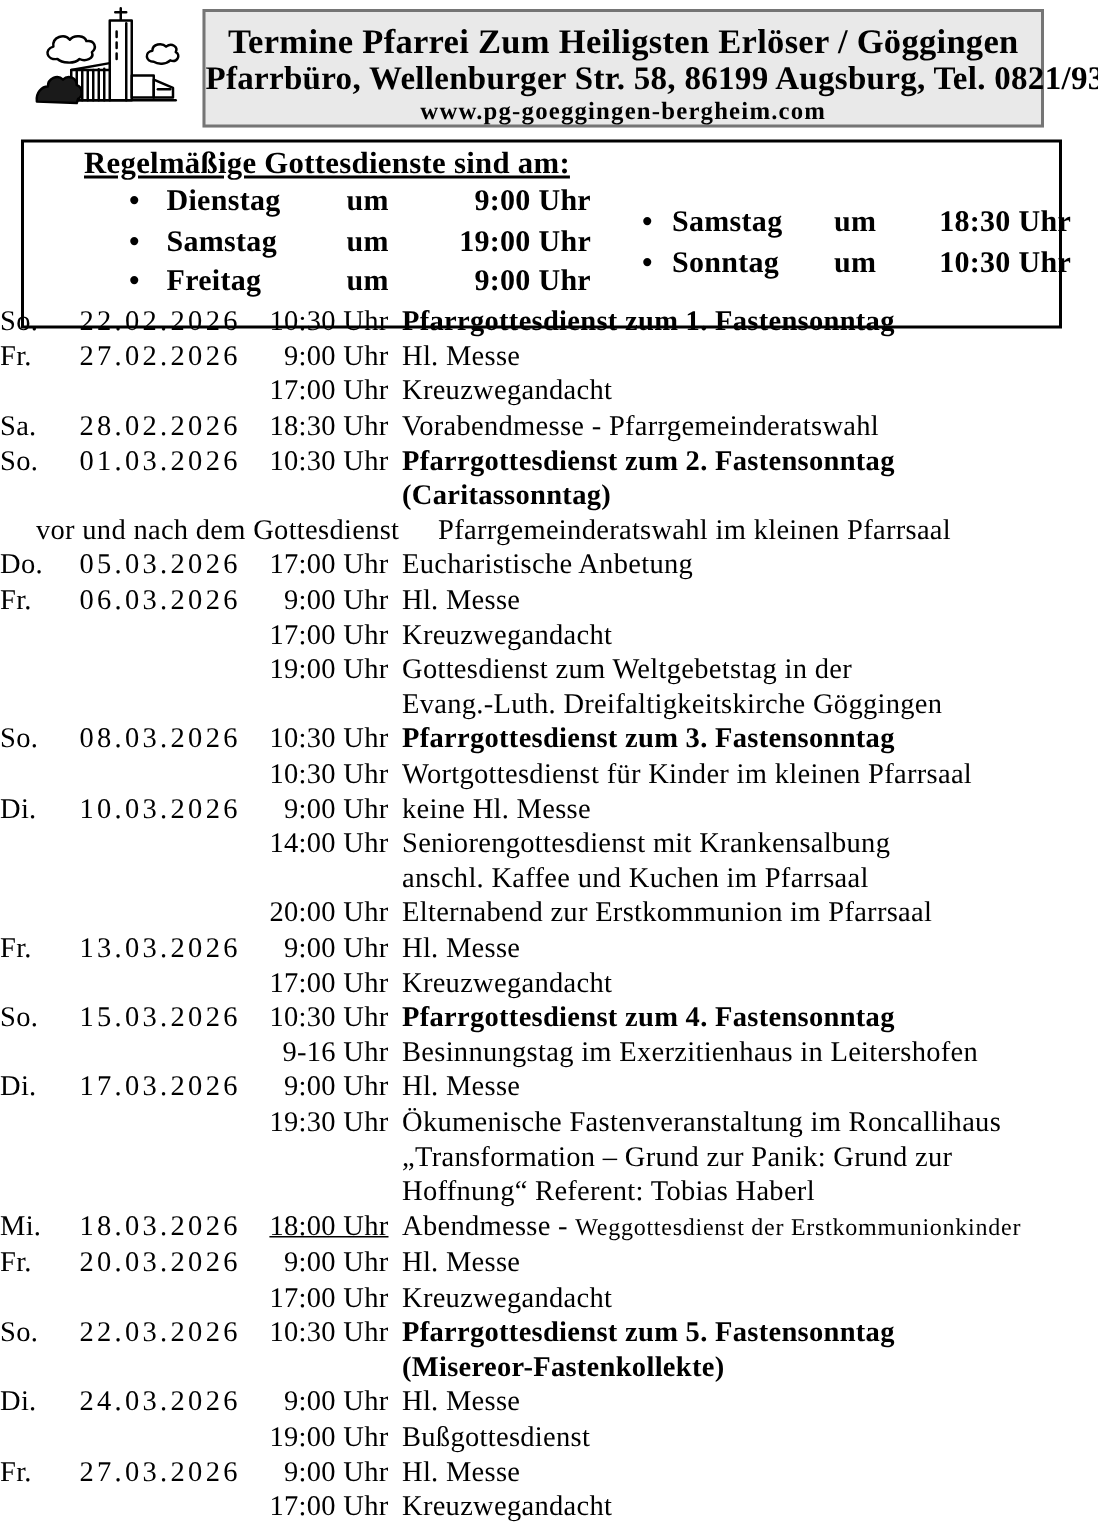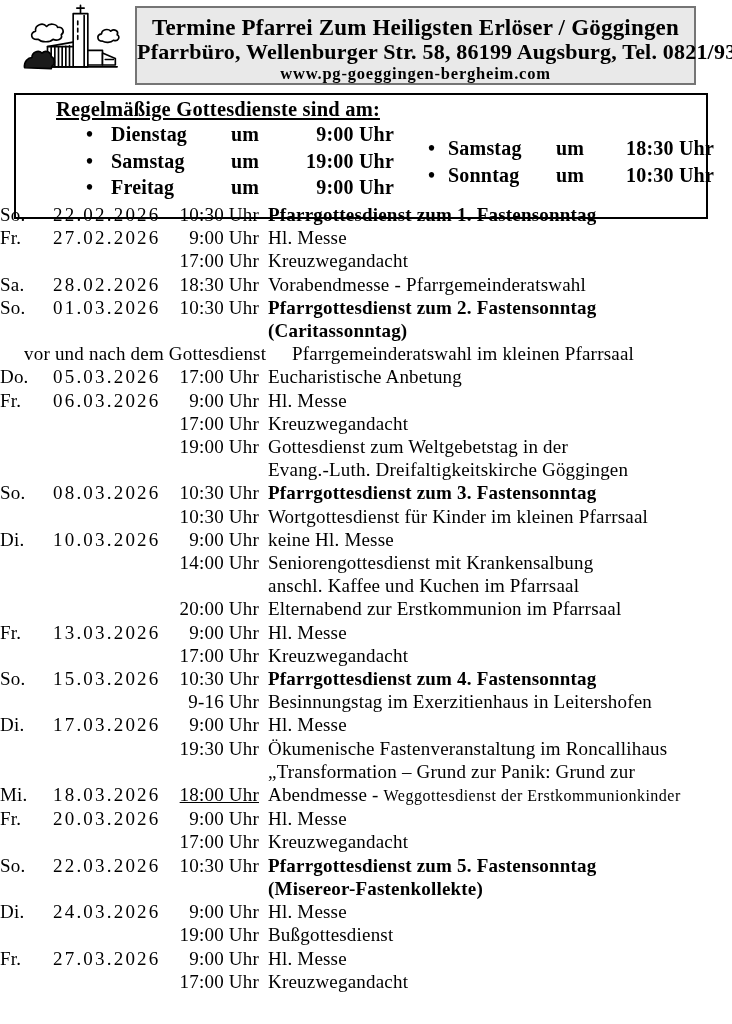--- a/index.html
+++ b/index.html
@@ -277,20 +277,26 @@
       <span class="c-time">19:30 Uhr</span>
       <span class="c-desc">Ökumenische Fastenveranstaltung im Roncallihaus</span>
     </div>
       <div class="row">
       <span class="c-day"></span>
       <span class="c-date"></span>
       <span class="c-time"></span>
       <span class="c-desc">„Transformation – Grund zur Panik: Grund zur</span>
     </div>
       <div class="row">
+      <span class="c-day"></span>
+      <span class="c-date"></span>
+      <span class="c-time"></span>
+      <span class="c-desc">Hoffnung“ Referent: Tobias Haberl</span>
+    </div>
+      <div class="row">
       <span class="c-day">Mi.</span>
       <span class="c-date">18.03.2026</span>
       <span class="c-time u">18:00 Uhr</span>
       <span class="c-desc">Abendmesse - <span class="small">Weggottesdienst der Erstkommunionkinder</span></span>
     </div>
       <div class="row">
       <span class="c-day">Fr.</span>
       <span class="c-date">20.03.2026</span>
       <span class="c-time">9:00 Uhr</span>
       <span class="c-desc">Hl. Messe</span>

